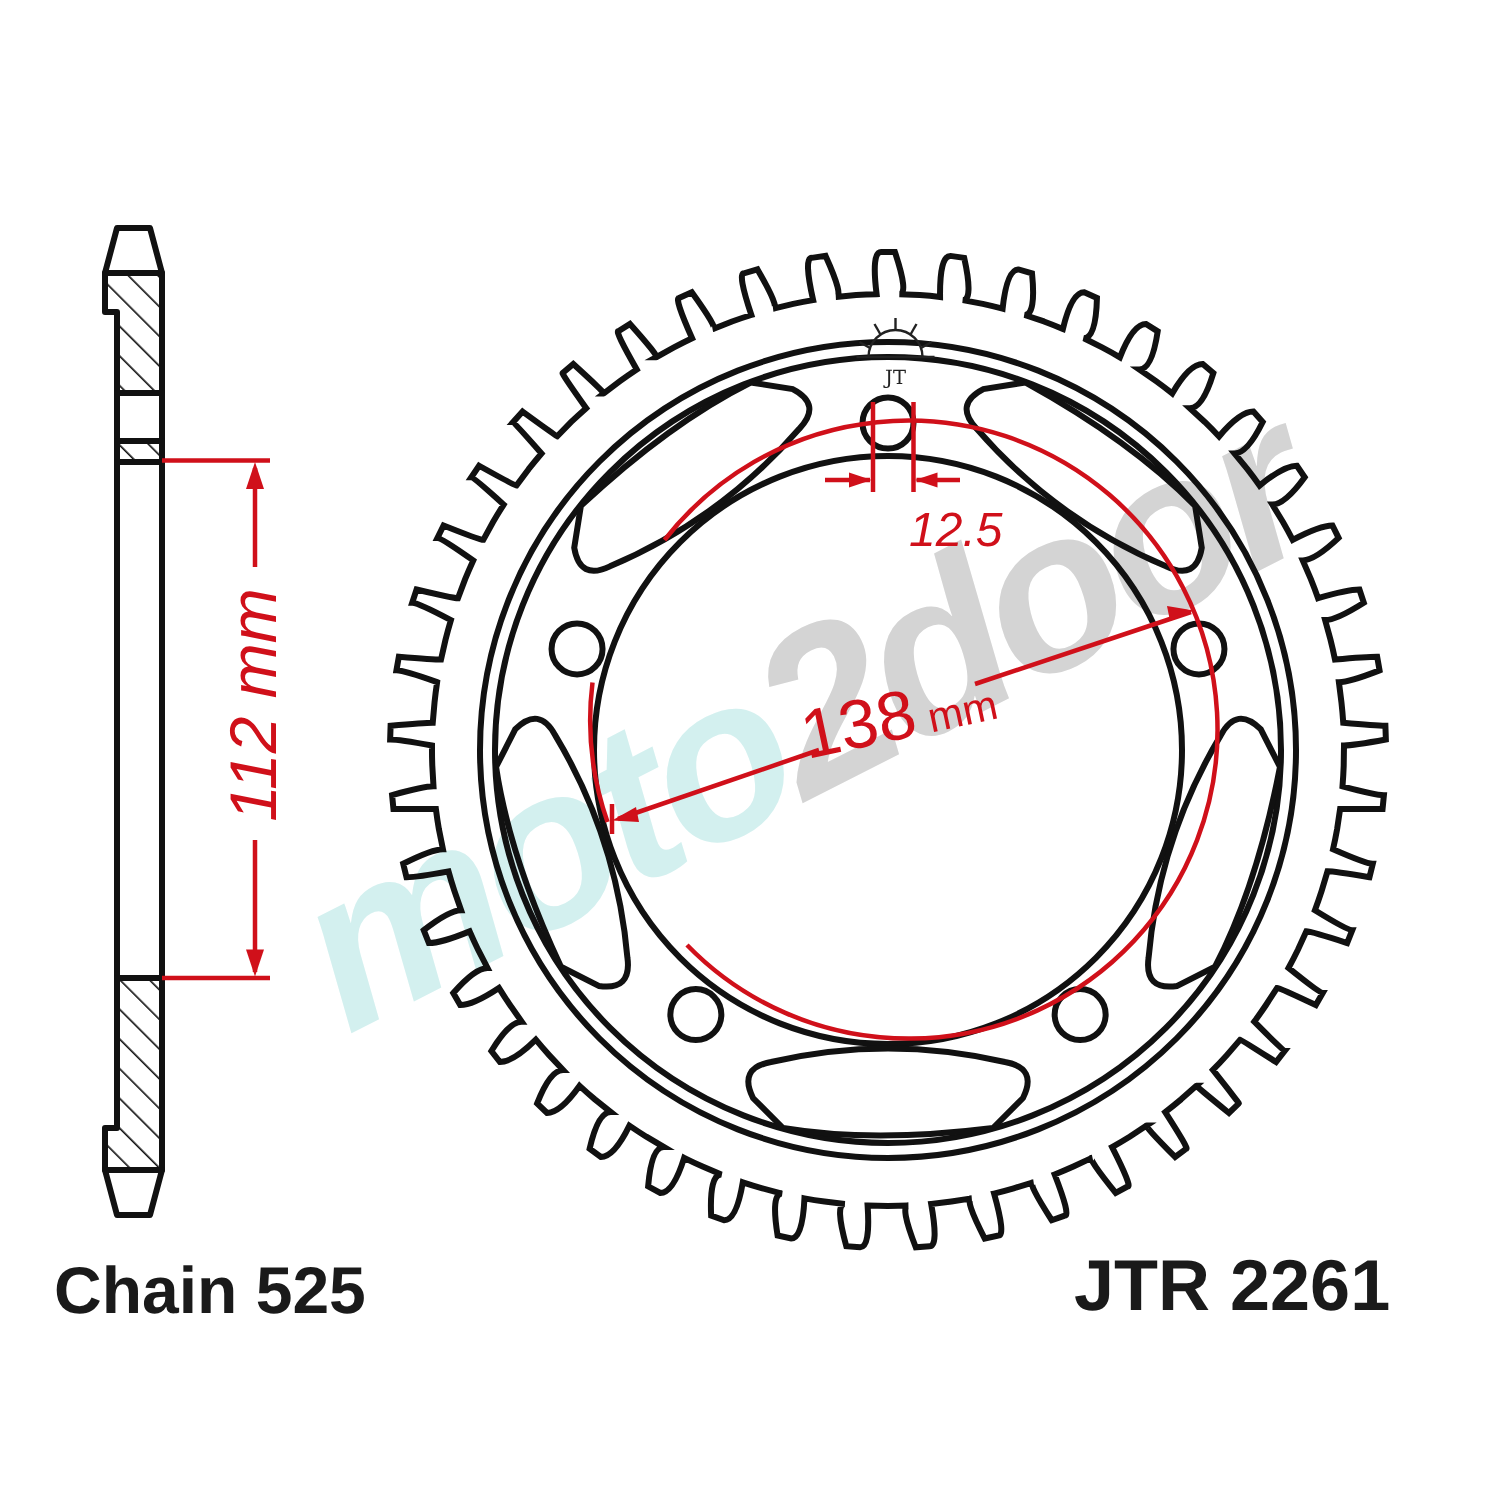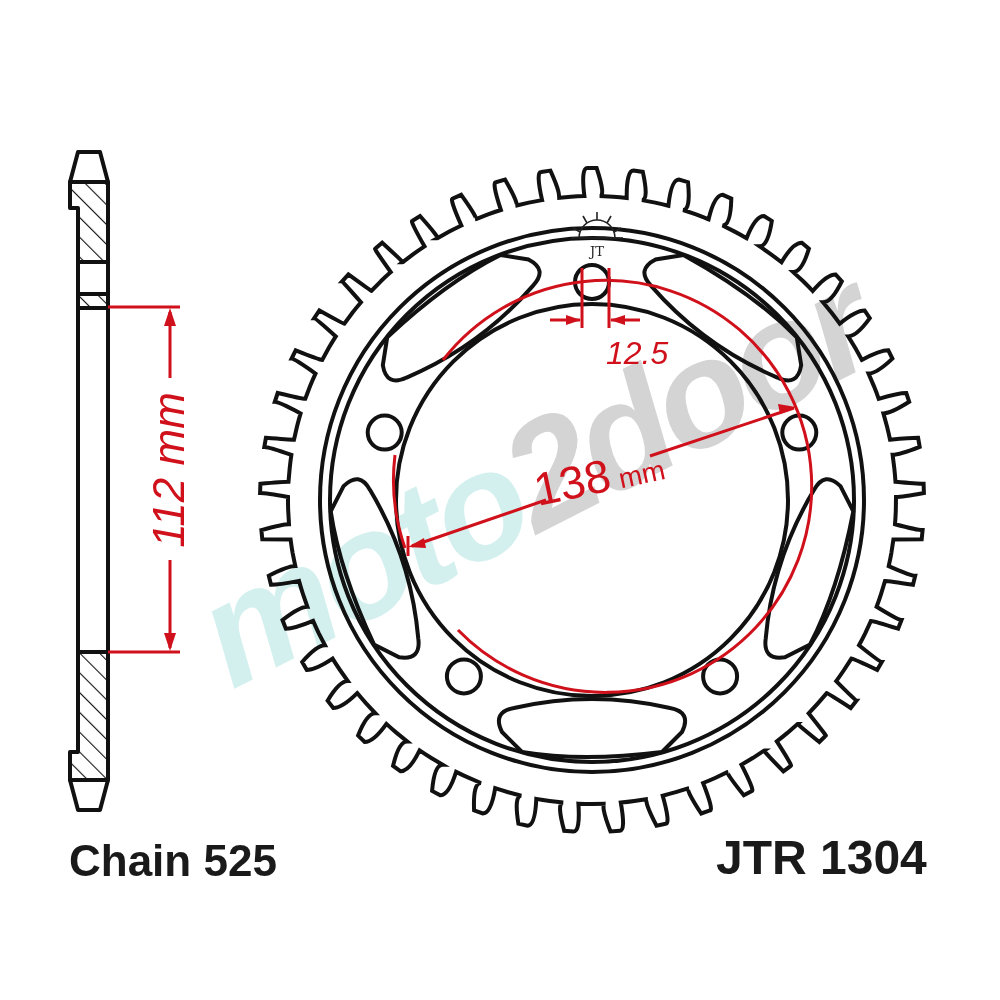--- a/index.html
+++ b/index.html
@@ -1,19 +1,19 @@
 <!DOCTYPE html>
 <html><head>
   <meta charset="utf-8">
   <style>
     html, body { margin: 0; padding: 0; background: #ffffff; }
     body { width: 1000px; height: 1000px; position: relative; overflow: hidden; font-family: "Liberation Sans", sans-serif; }
     #stage { position: absolute; left: 0; top: 0; width: 1000px; height: 1000px; }
     .caption { position: absolute; font-family: "Liberation Sans", sans-serif; font-weight: bold; color: #1a1a1a; font-size: 44px; letter-spacing: 0px; }
-    #chain-caption { left: 36px; top: 836px; margin-left: 33px; }
+    #chain-caption { left: 36px; top: 836px; }
     #part-caption { left: 716px; top: 830px; font-size: 48px; }
   </style>
 </head>
 <body>
 
 <svg id="stage" viewBox="0 0 1000 1000" xmlns="http://www.w3.org/2000/svg">
   <defs>
     <pattern id="hatch" width="14" height="14" patternUnits="userSpaceOnUse" patternTransform="rotate(-45)">
       <line x1="0" y1="0" x2="0" y2="14" stroke="#111" stroke-width="2.2"></line>
     </pattern>
@@ -100,13 +100,13 @@
     <line x1="550" y1="320" x2="580" y2="320"></line>
     <line x1="611" y1="320" x2="640" y2="320"></line>
     <path d="M581,320 L566,315 L566,325 Z" stroke="none"></path>
     <path d="M610,320 L625,315 L625,325 Z" stroke="none"></path>
   </g>
   <text x="606" y="364" font-family="Liberation Sans, sans-serif" font-style="italic" font-size="32" fill="#d0101a">12.5</text>
 
 </svg>
 
 <div id="chain-caption" class="caption">Chain 525</div>
-<div id="part-caption" class="caption">JTR 1304</div>
+<div id="part-caption" class="caption">JTR 2261</div>
 
 </body></html>

